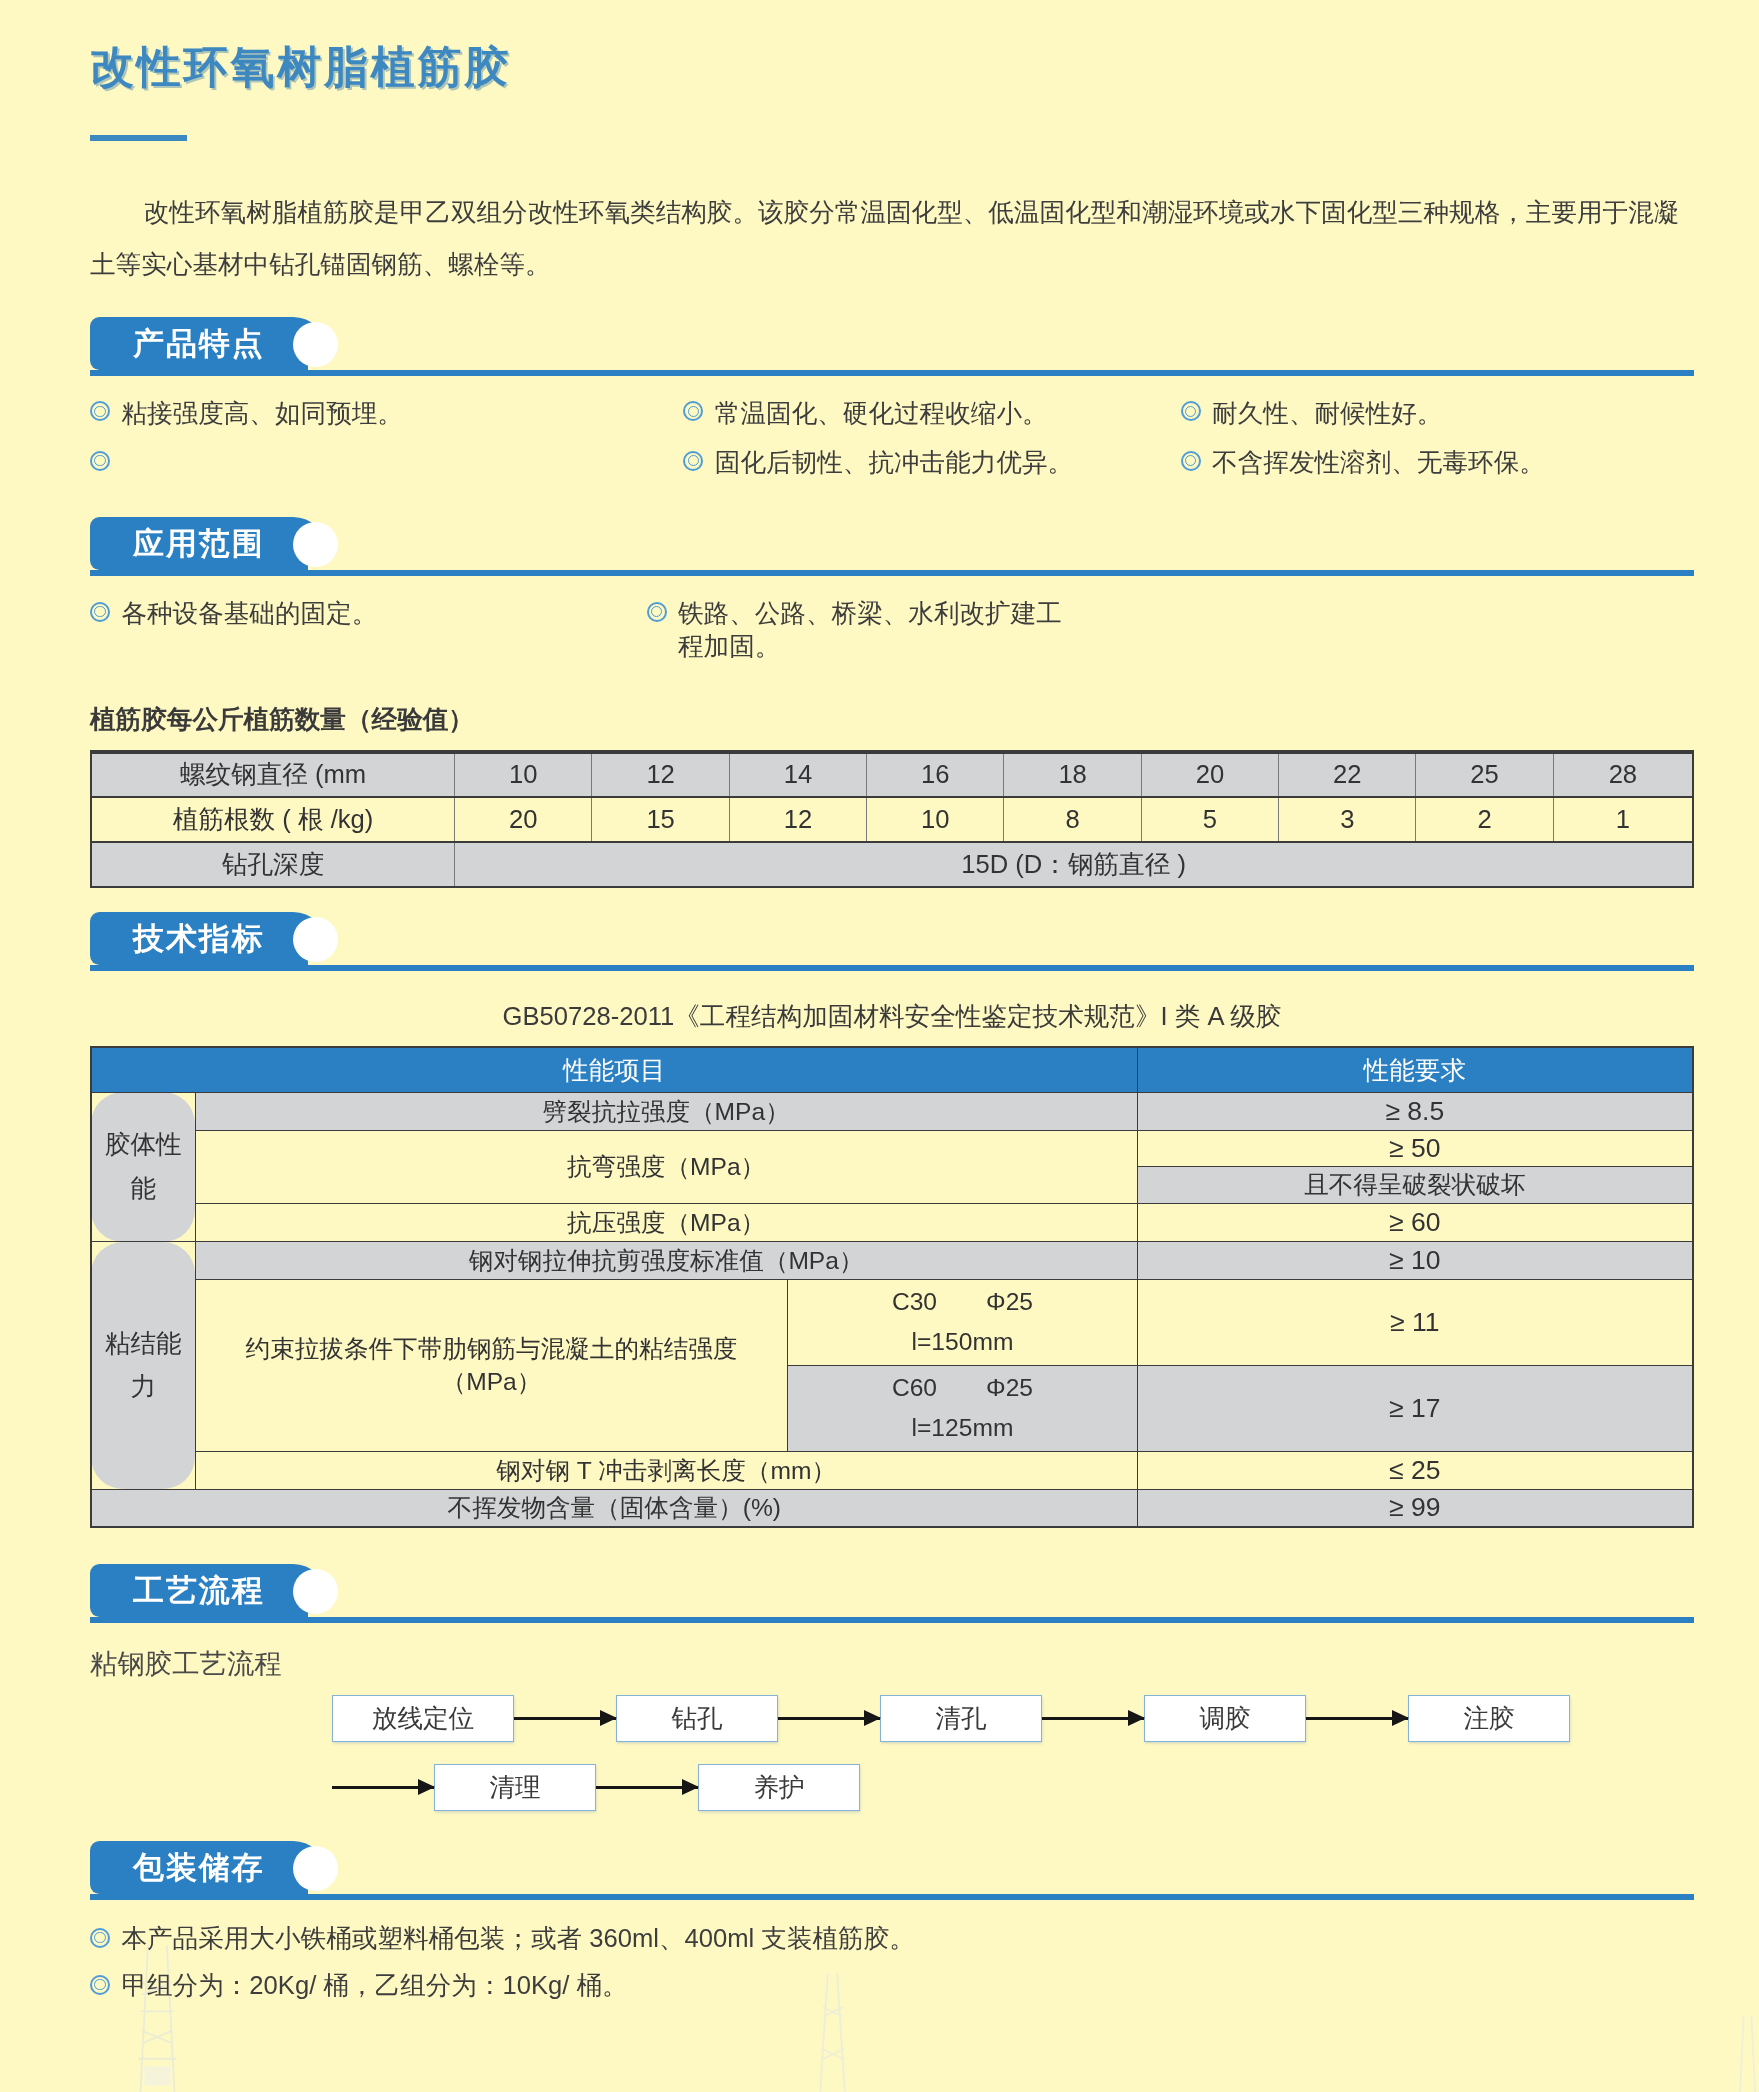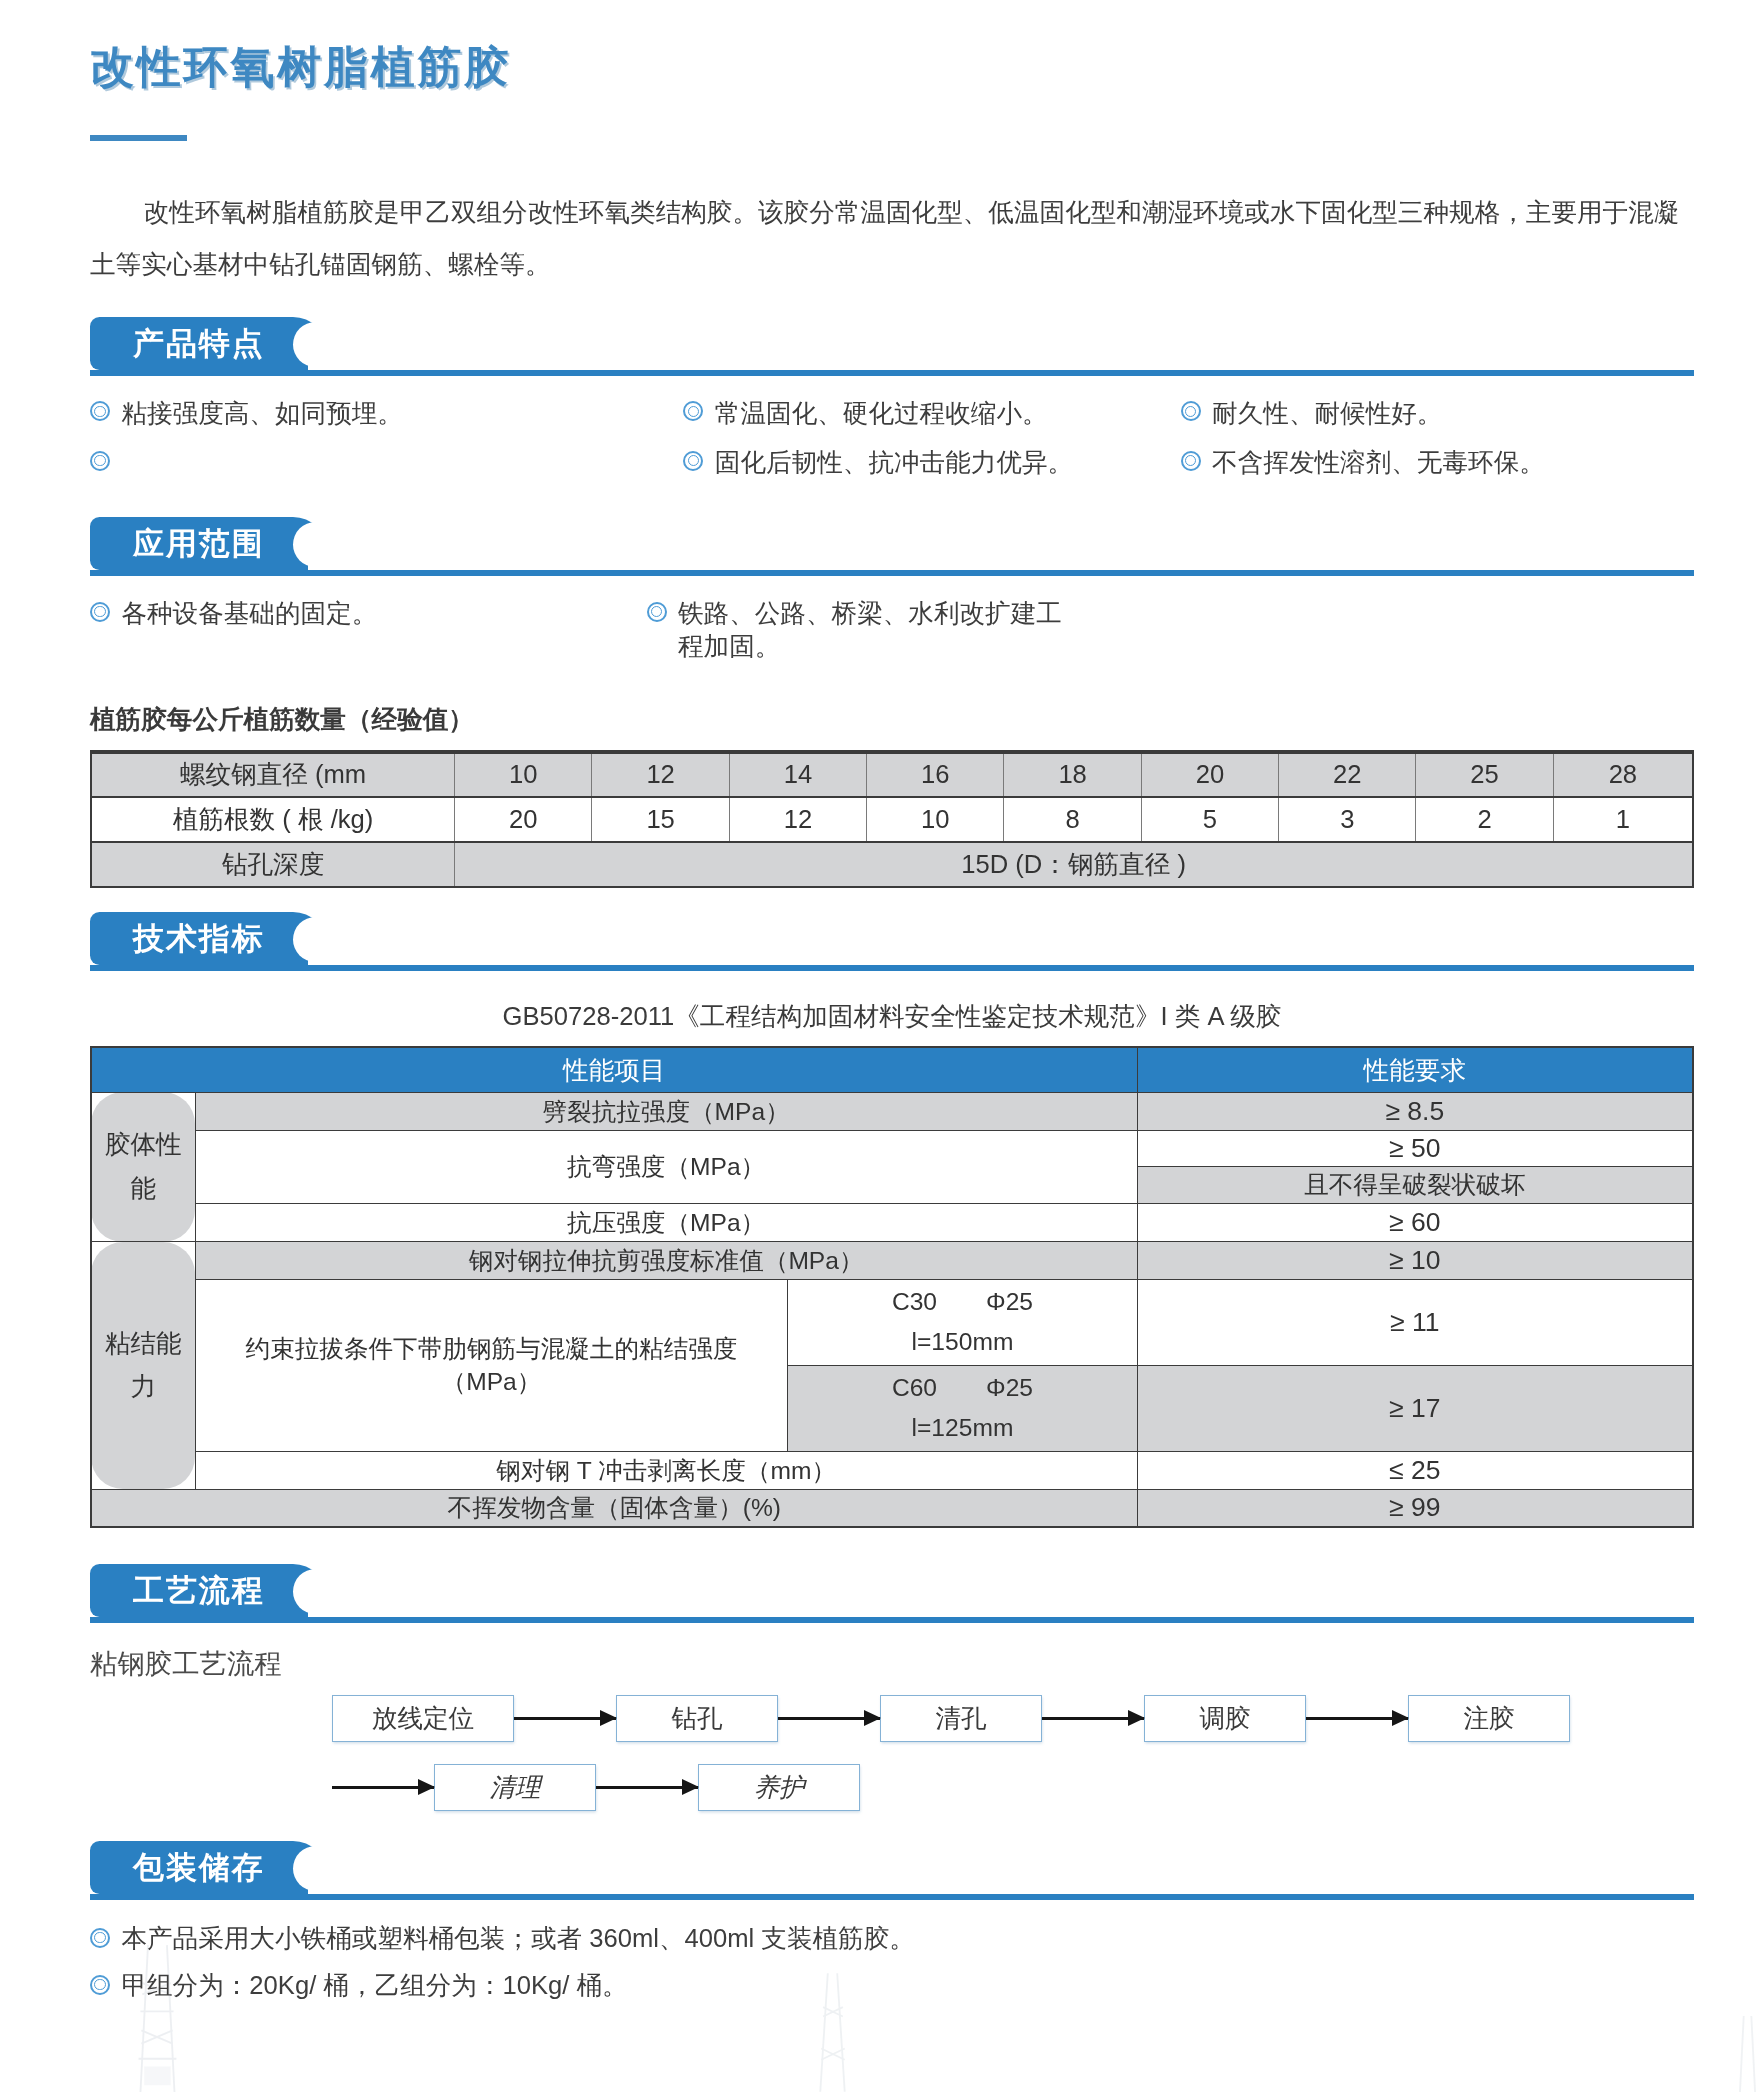--- a/index.html
+++ b/index.html
@@ -5,21 +5,21 @@
   :root{
     --accent:#2a80c2;
     --title-blue:#3e88c2;
     --gray:#d3d4d6;
     --ink:#3b3b3b;
     --line-dark:#3b3b3b;
   }
   *{margin:0;padding:0;box-sizing:border-box;}
   body{background:#888;font-family:"Liberation Sans","DejaVu Sans",sans-serif;}
   .page{
-    position:relative;width:1759px;height:2092px;background:#ffffff;
+    position:relative;width:1759px;height:2092px;background:#fef9c3;
     margin:0 auto;overflow:hidden;color:var(--ink);
   }
   .content{padding:0 65px 0 90px;position:relative;z-index:2;}
 
   
   .doc-title{
     margin-top:38px;font-size:44px;font-weight:bold;color:var(--title-blue);
     letter-spacing:2.8px;text-shadow:1.9px 1.9px 0 rgba(30,100,155,0.35);
   }
   .title-dash{margin-top:38px;width:97px;height:5.7px;background:var(--title-blue);}
@@ -79,21 +79,21 @@
   .t2 td.g{background:var(--gray);}
   .t2 td.group{background:var(--gray);font-size:25.6px;line-height:1.7;border-radius:32px;}
   .t2 td.req{font-size:26.5px;}
   .c-line{line-height:1.65;}
   .c-gap{margin-left:49px;}
 
   
   .flow-subtitle{margin-top:23px;font-size:27.4px;color:#4a4a4a;}
   .flow-row{display:flex;align-items:center;margin-left:242px;}
   .flow-row-1{margin-top:13.2px;}
-  .flow-row-2{margin-top:22px;font-style:italic;}
+  .flow-row-2{margin-top:22px;}
   .f-box{
     width:162px;height:47px;border:1.9px solid #85b2d6;background:#fff;
     display:flex;align-items:center;justify-content:center;
     font-size:25.6px;color:#3a3a3a;box-shadow:0.9px 1.9px 2.8px rgba(110,150,185,0.35);
   }
   .f-box.first{width:182px;}
   .f-arrow{position:relative;width:102px;height:2.8px;background:#161616;flex:0 0 auto;}
   .f-arrow::after{
     content:"";position:absolute;right:-0.9px;top:-7.6px;width:0;height:0;
     border-left:17px solid #161616;border-top:8.5px solid transparent;border-bottom:8.5px solid transparent;

